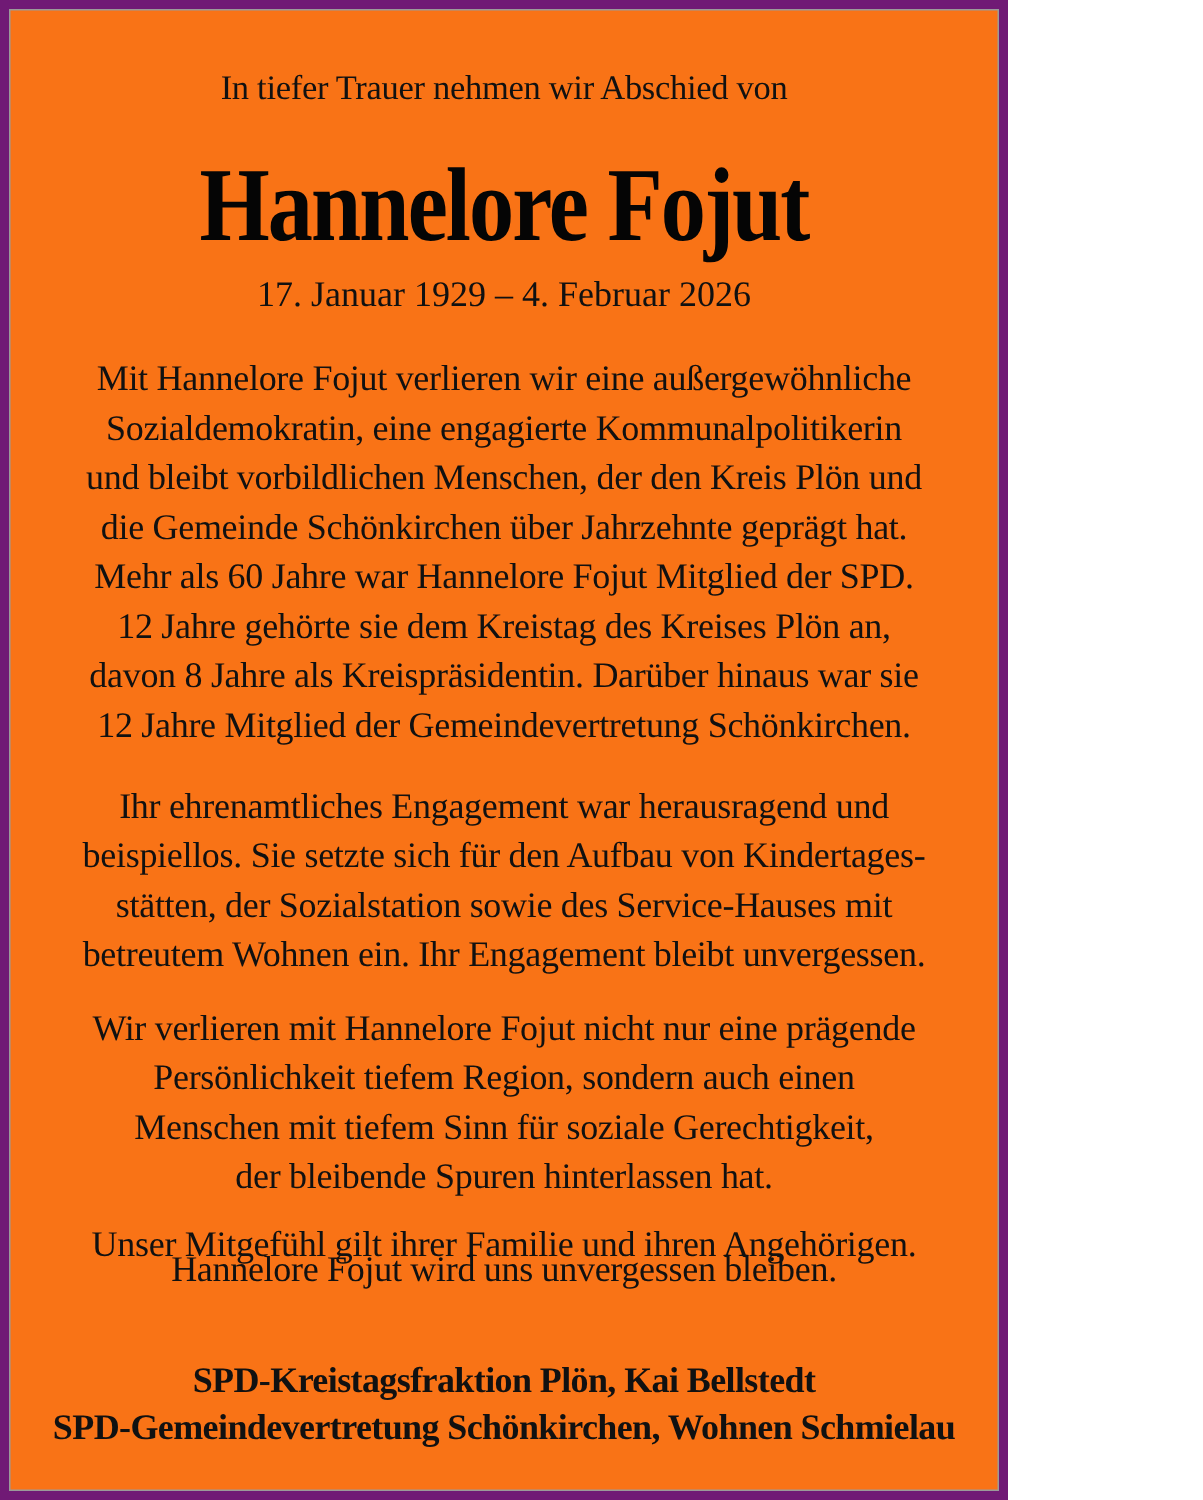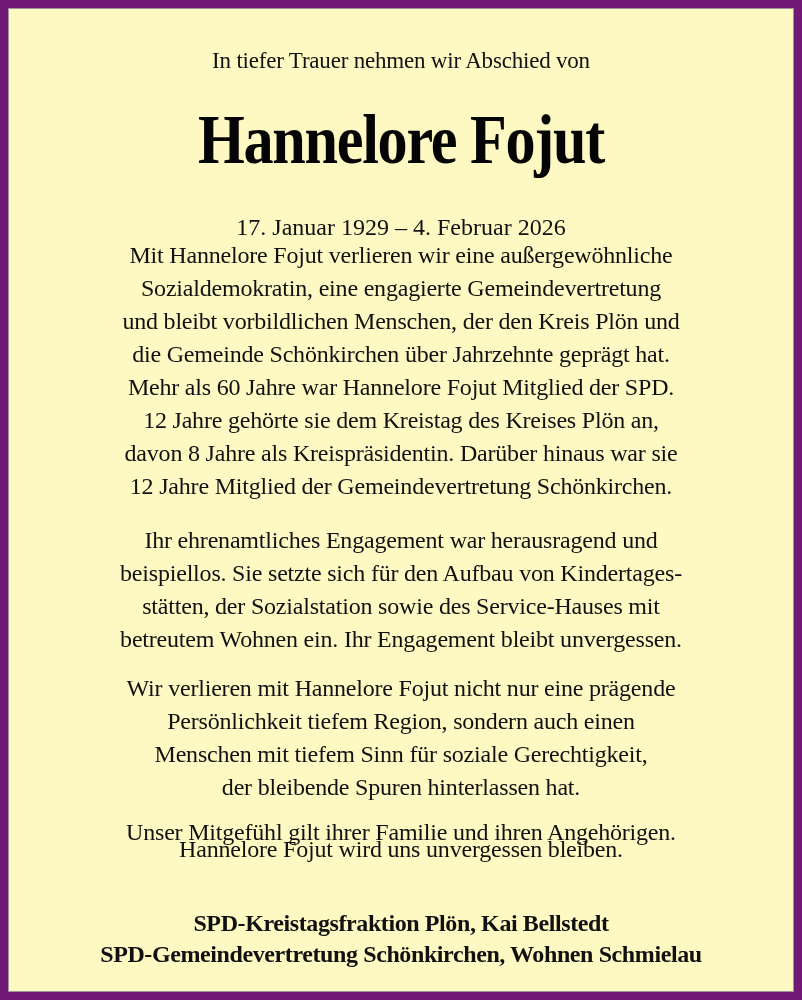--- a/index.html
+++ b/index.html
@@ -7,24 +7,24 @@
       padding: 0;
       background: #ffffff;
     }
     body {
       width: 802px;
       height: 1000px;
       overflow: hidden;
     }
     .notice {
       box-sizing: border-box;
-      width: 802px;
+      width: 672px;
       height: 1000px;
-      border: 8px solid #701a75;
-      background: #fef9c3;
+      border: 6px solid #701a75;
+      background: #f97316;
       position: relative;
       font-family: "Liberation Serif", "DejaVu Serif", serif;
       color: #111111;
       text-align: center;
     }
     .notice::after {
       content: "";
       position: absolute;
       inset: 0;
       border: 1px solid #9a9a9a;
@@ -46,21 +46,21 @@
       line-height: 80px;
       font-weight: bold;
       letter-spacing: -1.5px;
       transform: scaleX(0.86);
       transform-origin: center;
       color: #050505;
     }
     .dates {
       position: absolute;
       left: 0; right: 0;
-      top: 204px;
+      top: 176px;
       font-size: 24px;
       line-height: 30px;
     }
     .para {
       position: absolute;
       left: 20px; right: 20px;
       font-size: 24px;
       line-height: 33px;
       letter-spacing: -0.2px;
     }
@@ -95,21 +95,21 @@
 <div class="notice">
 
   <div class="intro">In tiefer Trauer nehmen wir Abschied von</div>
 
   <div class="name">Hannelore Fojut</div>
 
   <div class="dates">17. Januar 1929 – 4. Februar 2026</div>
 
   <div class="para p1">
     <span class="line">Mit Hannelore Fojut verlieren wir eine außergewöhnliche</span>
-    <span class="line">Sozialdemokratin, eine engagierte Gemeindevertretung</span>
+    <span class="line">Sozialdemokratin, eine engagierte Kommunalpolitikerin</span>
     <span class="line">und bleibt vorbildlichen Menschen, der den Kreis Plön und</span>
     <span class="line">die Gemeinde Schönkirchen über Jahrzehnte geprägt hat.</span>
   </div>
 
   <div class="para p2">
     <span class="line">Mehr als 60 Jahre war Hannelore Fojut Mitglied der SPD.</span>
     <span class="line">12 Jahre gehörte sie dem Kreistag des Kreises Plön an,</span>
     <span class="line">davon 8 Jahre als Kreispräsidentin. Darüber hinaus war sie</span>
     <span class="line">12 Jahre Mitglied der Gemeindevertretung Schönkirchen.</span>
   </div>

